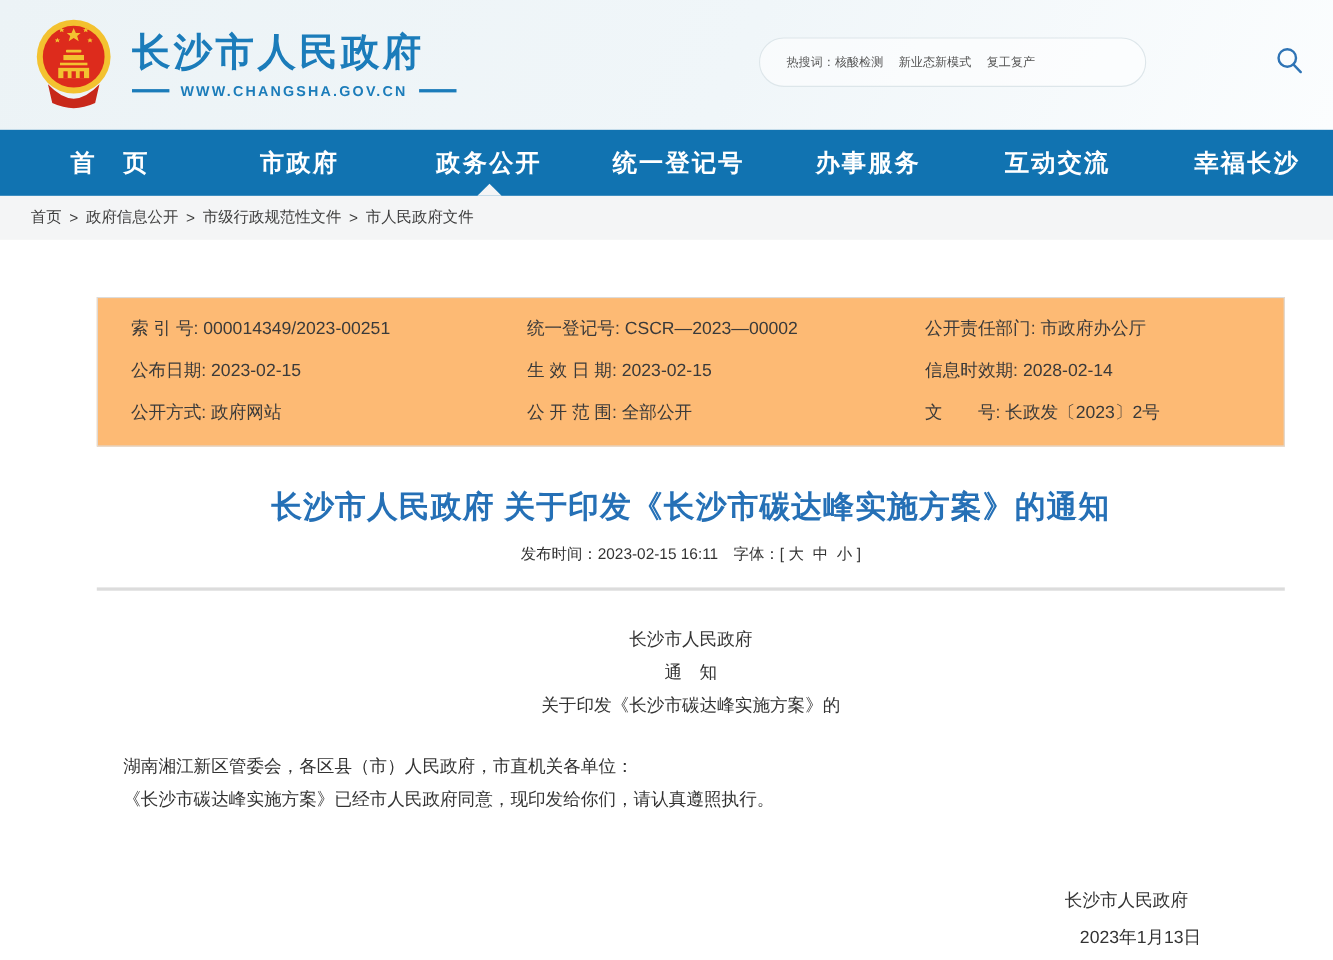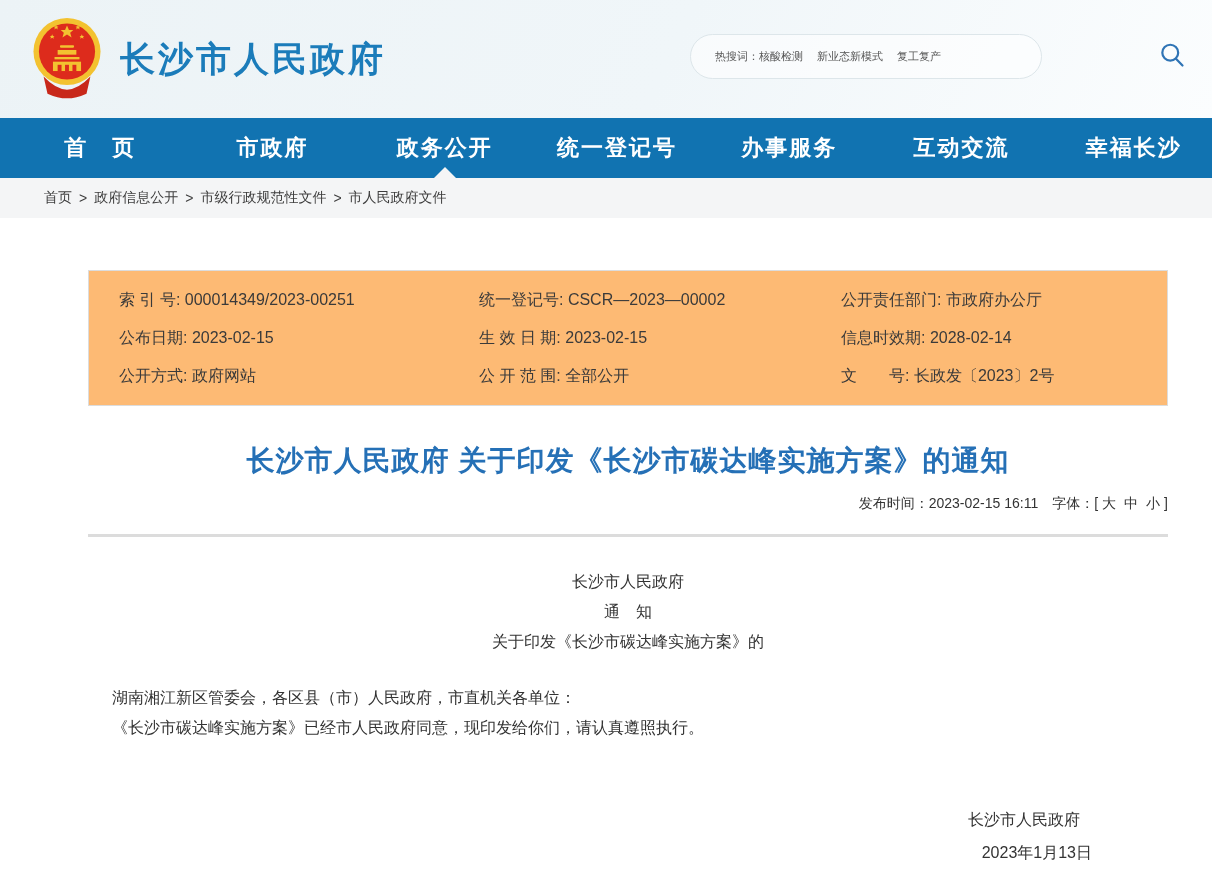--- a/index.html
+++ b/index.html
@@ -28,35 +28,35 @@
   .nav { height:60px; background:#1173b1; display:grid; grid-template-columns:repeat(7,1fr);
          padding-left:22px; position:relative;gap:16px; }
   .nav-item { display:flex; align-items:center; justify-content:center; position:relative;
               color:#ffffff; font-size:22px; font-weight:bold; letter-spacing:2px; cursor:pointer; }
   .nav-caret { position:absolute; bottom:0; left:50%; transform:translateX(-50%);
                width:0; height:0; border-left:11px solid transparent;
                border-right:11px solid transparent; border-bottom:11px solid #f4f5f6; }
 
   
   .breadcrumb { height:40px; background:#f4f5f6; display:flex; align-items:center;
-                padding-left:44px; font-size:14px; color:#3d3d3d; }
+                padding-left:28px; font-size:14px; color:#3d3d3d; }
   .breadcrumb span { margin-right:7px; }
   .crumb-link { cursor:pointer; }
 
   
   .content { width:1080px; margin-left:88px; background:#fff; }
 
   .meta-box { margin-top:52px; border:1px solid #dcdcdc; background:#fdba74;
               display:grid; grid-template-columns:360px 362px 1fr; padding:10px 0 10px 30px; }
   .meta-field { height:38px; line-height:38px; font-size:16px; color:#3a3a3a; white-space:nowrap; }
   .meta-field .lbl { color:#3a3a3a; }
 
   .article-title { margin-top:38px; text-align:center; color:#2570b6;
                    font-size:28px; font-weight:bold; letter-spacing:1px; line-height:34px; }
-  .article-meta { margin-top:17px; text-align:right; font-size:14px; color:#333; }
+  .article-meta { margin-top:17px; text-align:center; font-size:14px; color:#333; }
   .article-meta .gap { display:inline-block; width:14px; }
   .font-size-link { cursor:pointer; margin:0 4px; }
 
   .divider { margin-top:21px; height:3px; background:#dcdcdc; }
 
   .doc { font-size:16px; color:#333; }
   .doc-head { margin-top:30px; text-align:center; line-height:30px; }
   .doc-paras { margin-top:26px; padding-left:24px; }
   .doc-paras p { line-height:30px; }
   .signature { margin-top:62px; text-align:right; line-height:30px; }
@@ -85,20 +85,25 @@
         <rect x="38" y="44" width="24" height="6" fill="#f3c230"></rect>
         <rect x="34" y="53" width="32" height="3" fill="#f3c230"></rect>
         <rect x="32" y="59" width="36" height="12" fill="#f3c230"></rect>
         <rect x="38" y="63" width="5" height="8" fill="#dd2b1c"></rect>
         <rect x="47.5" y="63" width="5" height="8" fill="#dd2b1c"></rect>
         <rect x="57" y="63" width="5" height="8" fill="#dd2b1c"></rect>
       </svg>
     </span>
     <span class="logo-text">
       <span class="site-name">长沙市人民政府</span>
+      <span class="site-url-row">
+        <span class="url-dash"></span>
+        <span class="site-url">WWW.CHANGSHA.GOV.CN</span>
+        <span class="url-dash"></span>
+      </span>
     </span>
   </div>
 
   <div class="search-area">
     <div class="search-pill">
       <span>热搜词：</span>
       <span class="kw">核酸检测</span>
       <span class="kw">新业态新模式</span>
       <span class="kw">复工复产</span>
     </div>

